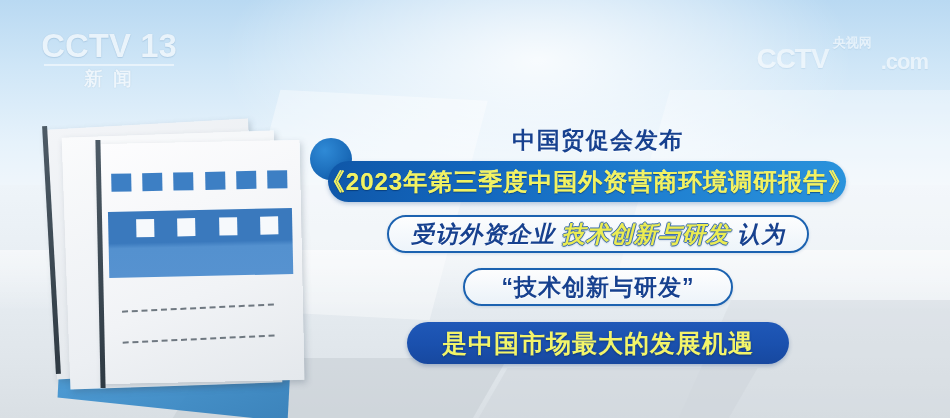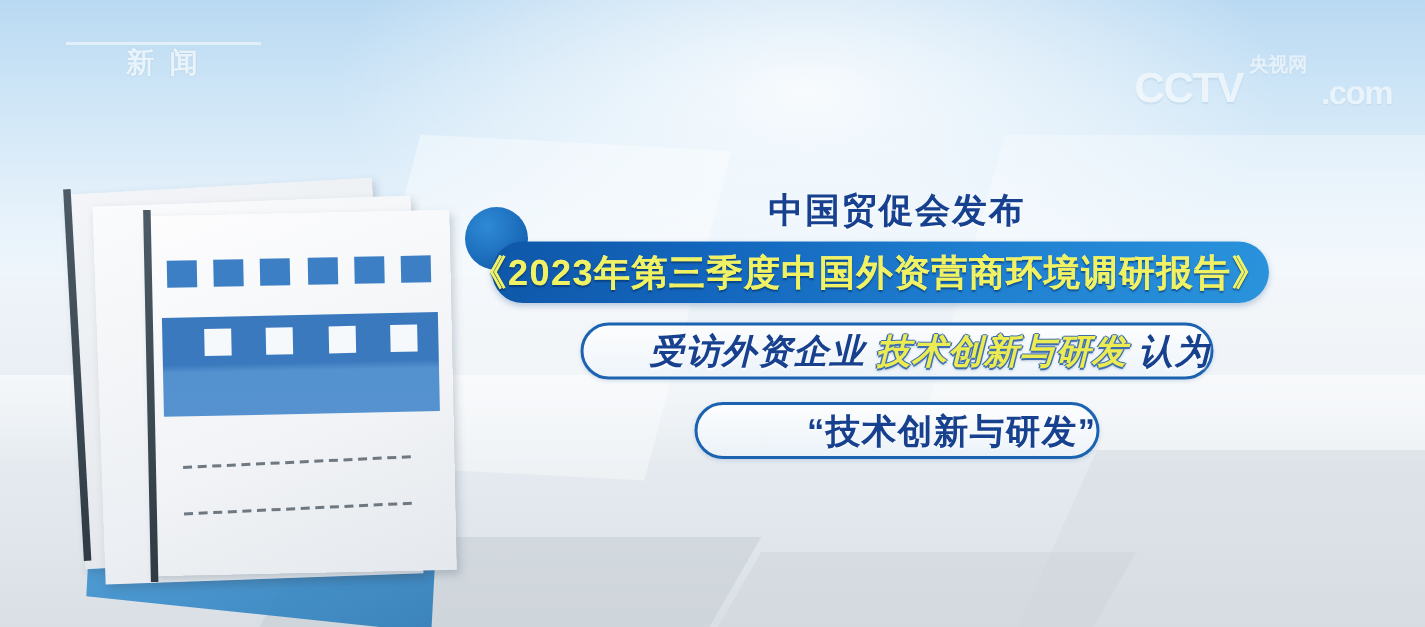--- a/index.html
+++ b/index.html
@@ -266,21 +266,21 @@
     letter-spacing: 1.5px;
     line-height: 30px;
     text-shadow: 0 1px 1px rgba(255,255,255,0.8);
     margin-top: 15px;
   }
 
   .pill {
     box-sizing: border-box;
     display: flex;
     align-items: center;
-    justify-content: flex-end;
+    justify-content: center;
     white-space: nowrap;
     font-weight: bold;
     letter-spacing: 1px;
   }
   .pill-solid-grad {
     margin-top: 6px;
     width: 518px;
     height: 41px;
     border-radius: 21px;
     background: linear-gradient(100deg, #0f57a8 0%, #1366bd 28%, #1f7fd0 62%, #2a93dc 100%);
@@ -341,20 +341,21 @@
   <div class="bg-sky-glow"></div>
   <div class="bg-lower"></div>
   <div class="bg-band"></div>
   <div class="poly poly-d"></div>
   <div class="poly poly-e"></div>
   <div class="poly poly-c"></div>
   <div class="poly poly-a"></div>
   <div class="poly poly-b"></div>
 
   <div class="cctv13">
+    <div class="c13-main">CCTV 13</div>
     <div class="c13-rule"></div>
     <div class="c13-sub">新闻</div>
   </div>
 
   <div class="cctvcom">
     <span class="wm-left">CCTV</span>
     <span class="wm-right">
       <span class="wm-cn">央视网</span>
       <span class="wm-com">.com</span>
     </span>
@@ -405,15 +406,18 @@
       <span class="sr-gap"></span>
       <span class="t-gold-on-light">技术创新与研发</span>
       <span class="sr-gap"></span>
       <span class="t-blue">认为</span>
     </div>
 
     <div class="pill pill-outline row3">
       <span class="t-blue">“技术创新与研发”</span>
     </div>
 
+    <div class="pill pill-solid-flat">
+      <span>是中国市场最大的发展机遇</span>
+    </div>
 
   </div>
 </div>
 
 </body></html>

